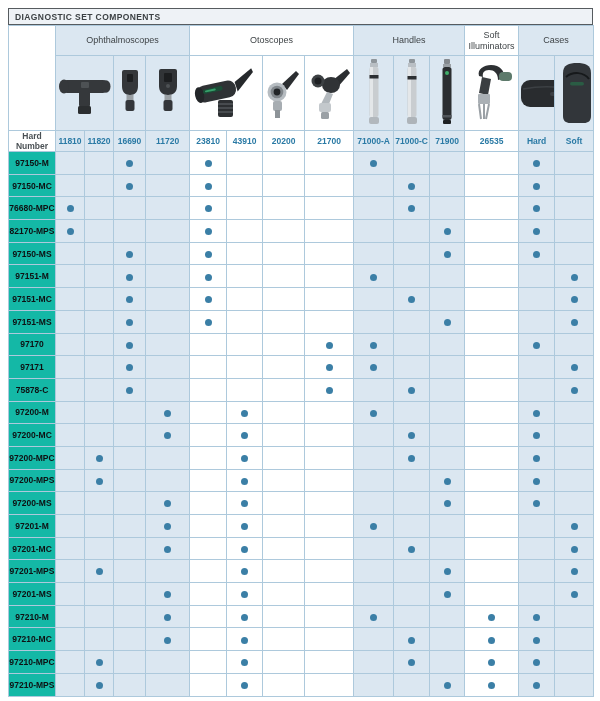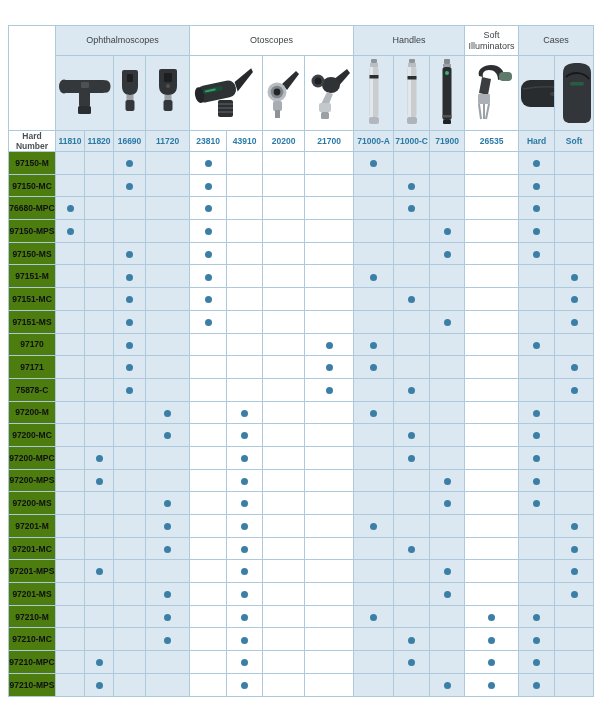--- a/index.html
+++ b/index.html
@@ -15,29 +15,30 @@
         vertical-align:middle;overflow:hidden;box-sizing:border-box;}
   .shaded{background:#dbe7f1;}
   .white{background:#ffffff;}
   .corner-cell{background:#ffffff;}
   .group-cell{height:30px;font-size:9px;color:#3f4447;line-height:1.15;}
   .img-cell{height:75px;}
   .img-cell svg{display:block;margin:0 auto;}
   .num-cell{height:20px;font-size:8.5px;font-weight:bold;color:#2a7aa5;}
   .part-header{font-size:8.5px;color:#4a5054;background:#fff;}
   .label-cell{font-size:8.5px;font-weight:bold;color:#0e1012;text-align:left;
-        padding-left:4px;background:#4d7c0f;}
+        padding-left:4px;background:#14b8a6;}
   .data-row{height:22.7px;}
   .dot{display:inline-block;width:7px;height:7px;border-radius:50%;
         background:#3b7fa6;vertical-align:middle;}
 </style>
 </head>
 <body>
 
 <div class="page">
+  <div class="titlebar">DIAGNOSTIC SET COMPONENTS</div>
   <table class="grid" id="components-table">
       <colgroup>
         <col style="width: 47px;">
         <col style="width: 29px;">
         <col style="width: 29px;">
         <col style="width: 32px;">
         <col style="width: 44px;">
         <col style="width: 37px;">
         <col style="width: 36px;">
         <col style="width: 42px;">
@@ -216,21 +217,21 @@
           <td class="white"></td>
           <td class="white"></td>
           <td class="shaded"></td>
           <td class="shaded"><span class="dot" style="background: rgb(59, 127, 166);"></span></td>
           <td class="shaded"></td>
           <td class="white"></td>
           <td class="shaded"><span class="dot" style="background: rgb(59, 127, 166);"></span></td>
           <td class="shaded"></td>
         </tr>
         <tr class="data-row">
-          <td class="label-cell">97150-MPS</td>
+          <td class="label-cell">82170-MPS</td>
           <td class="shaded"><span class="dot" style="background: rgb(59, 127, 166);"></span></td>
           <td class="shaded"></td>
           <td class="shaded"></td>
           <td class="shaded"></td>
           <td class="white"><span class="dot" style="background: rgb(59, 127, 166);"></span></td>
           <td class="white"></td>
           <td class="white"></td>
           <td class="white"></td>
           <td class="shaded"></td>
           <td class="shaded"></td>

